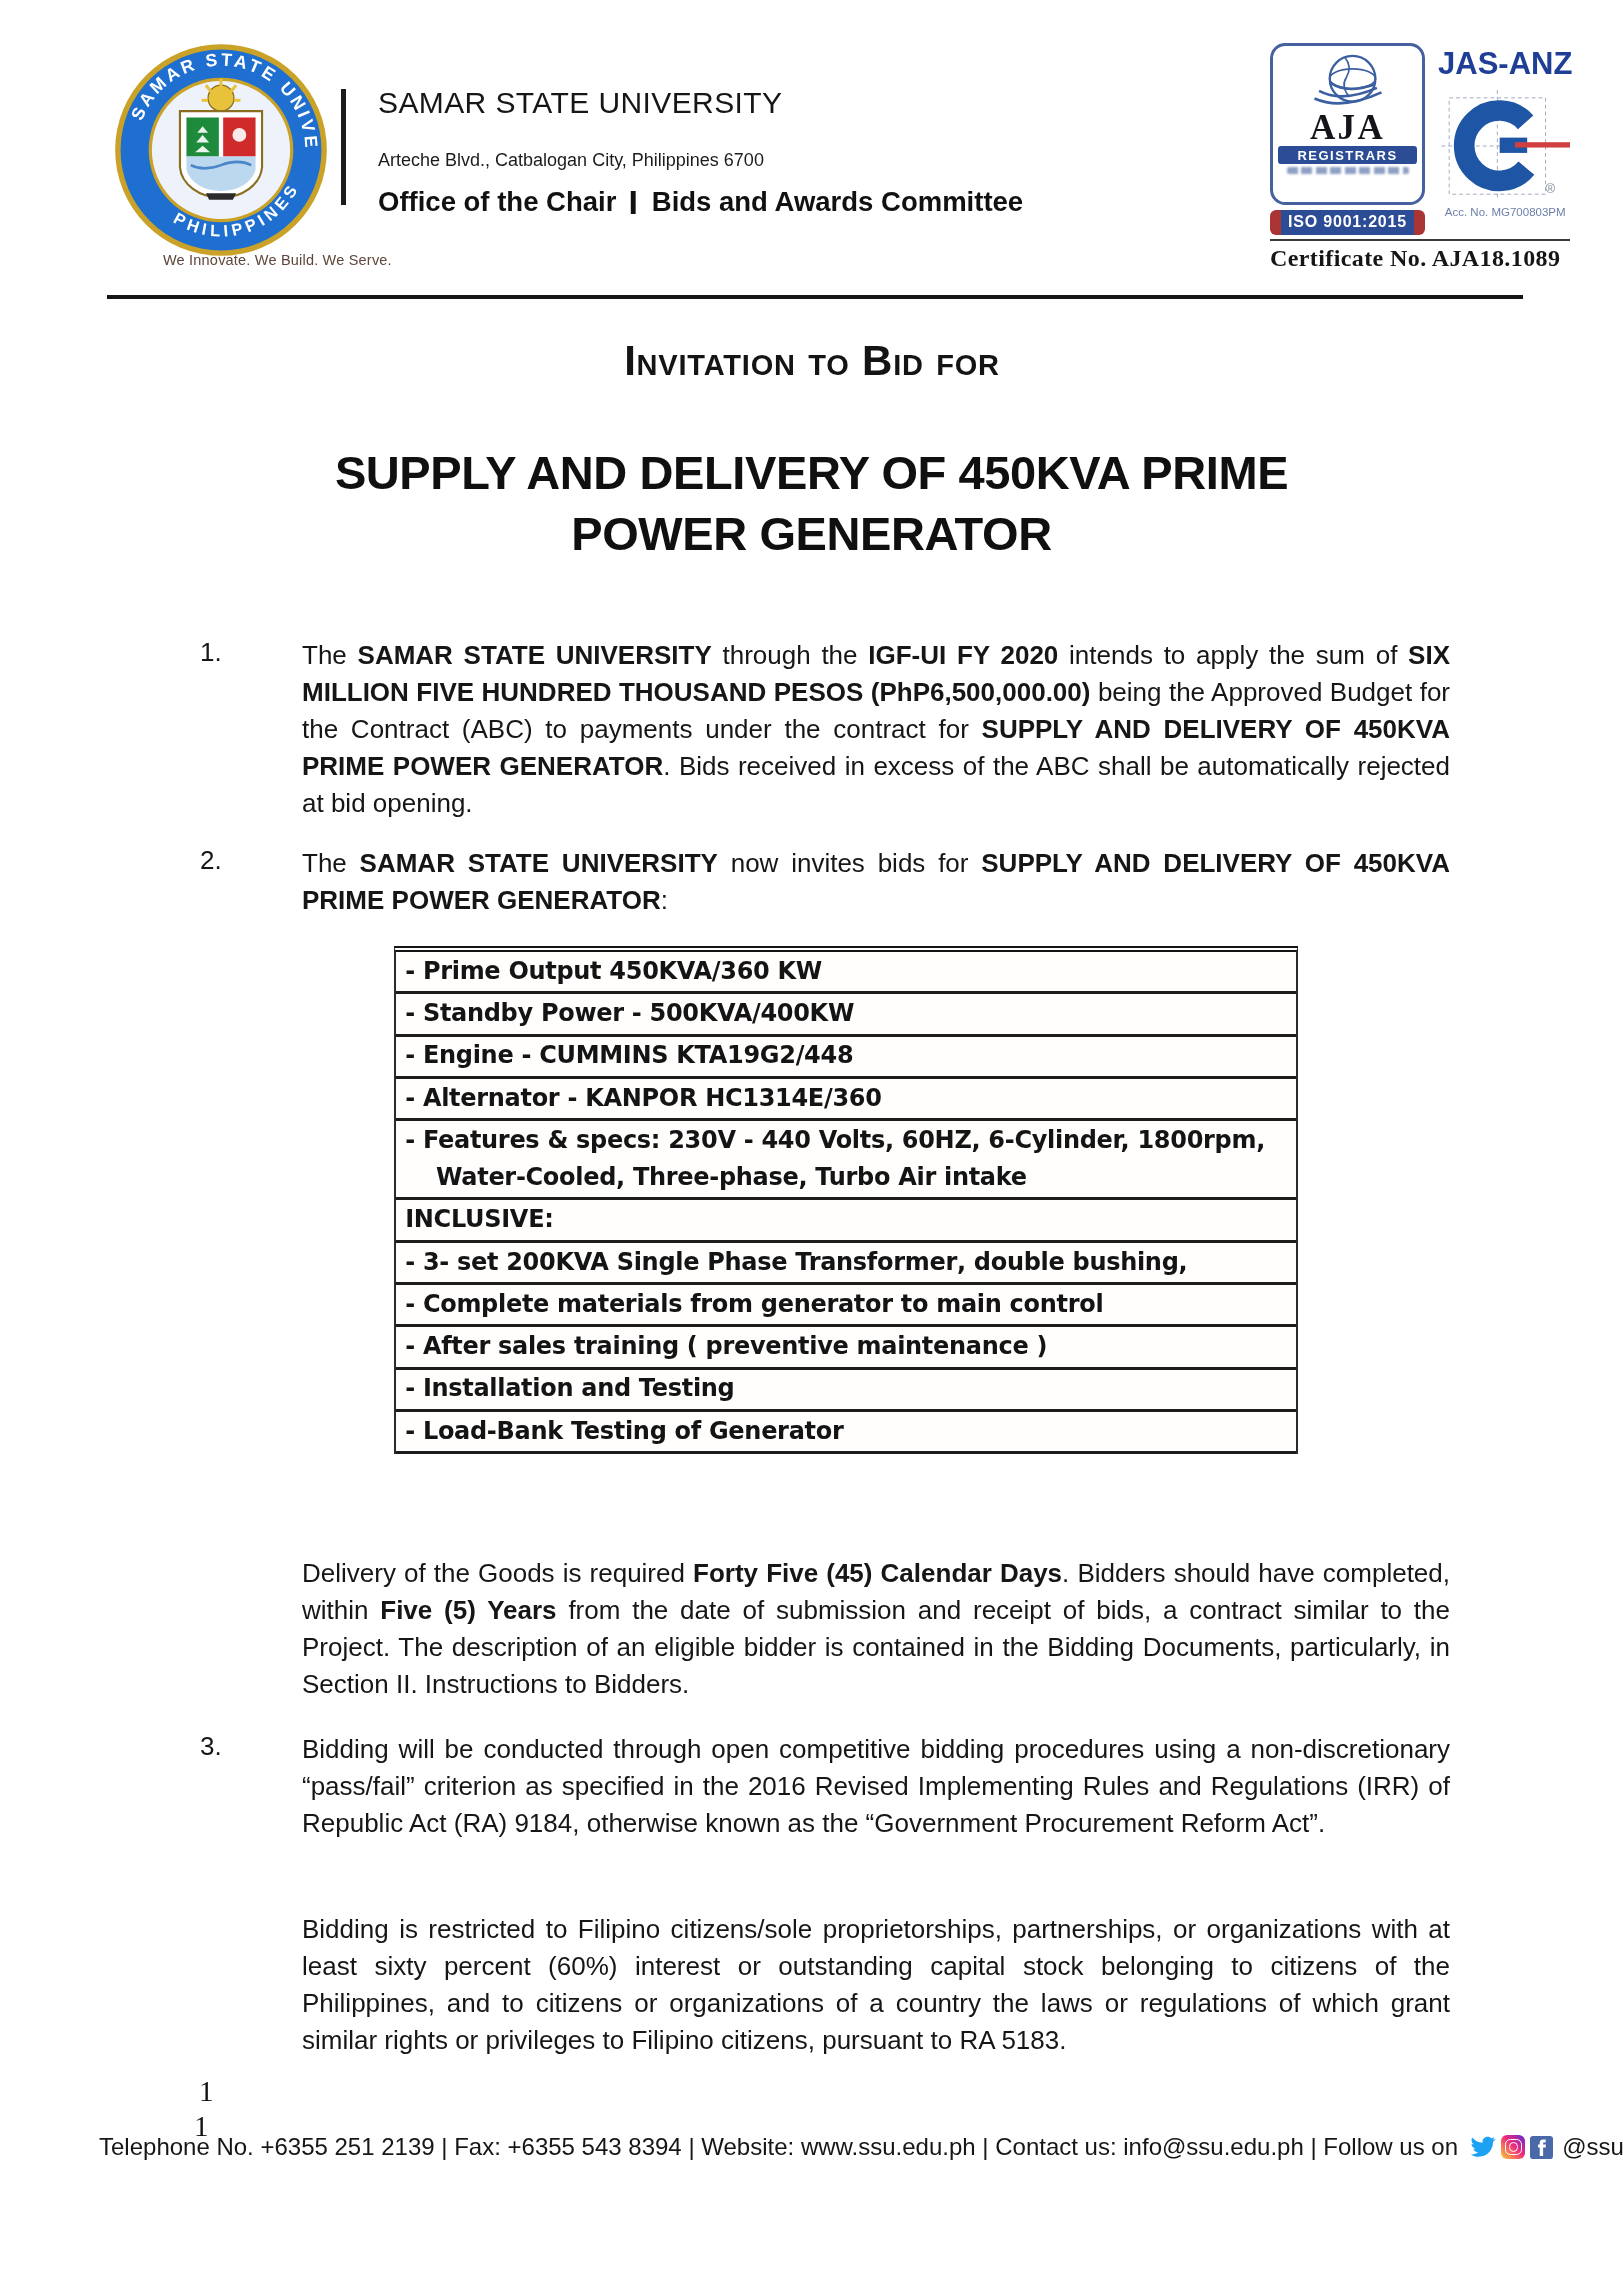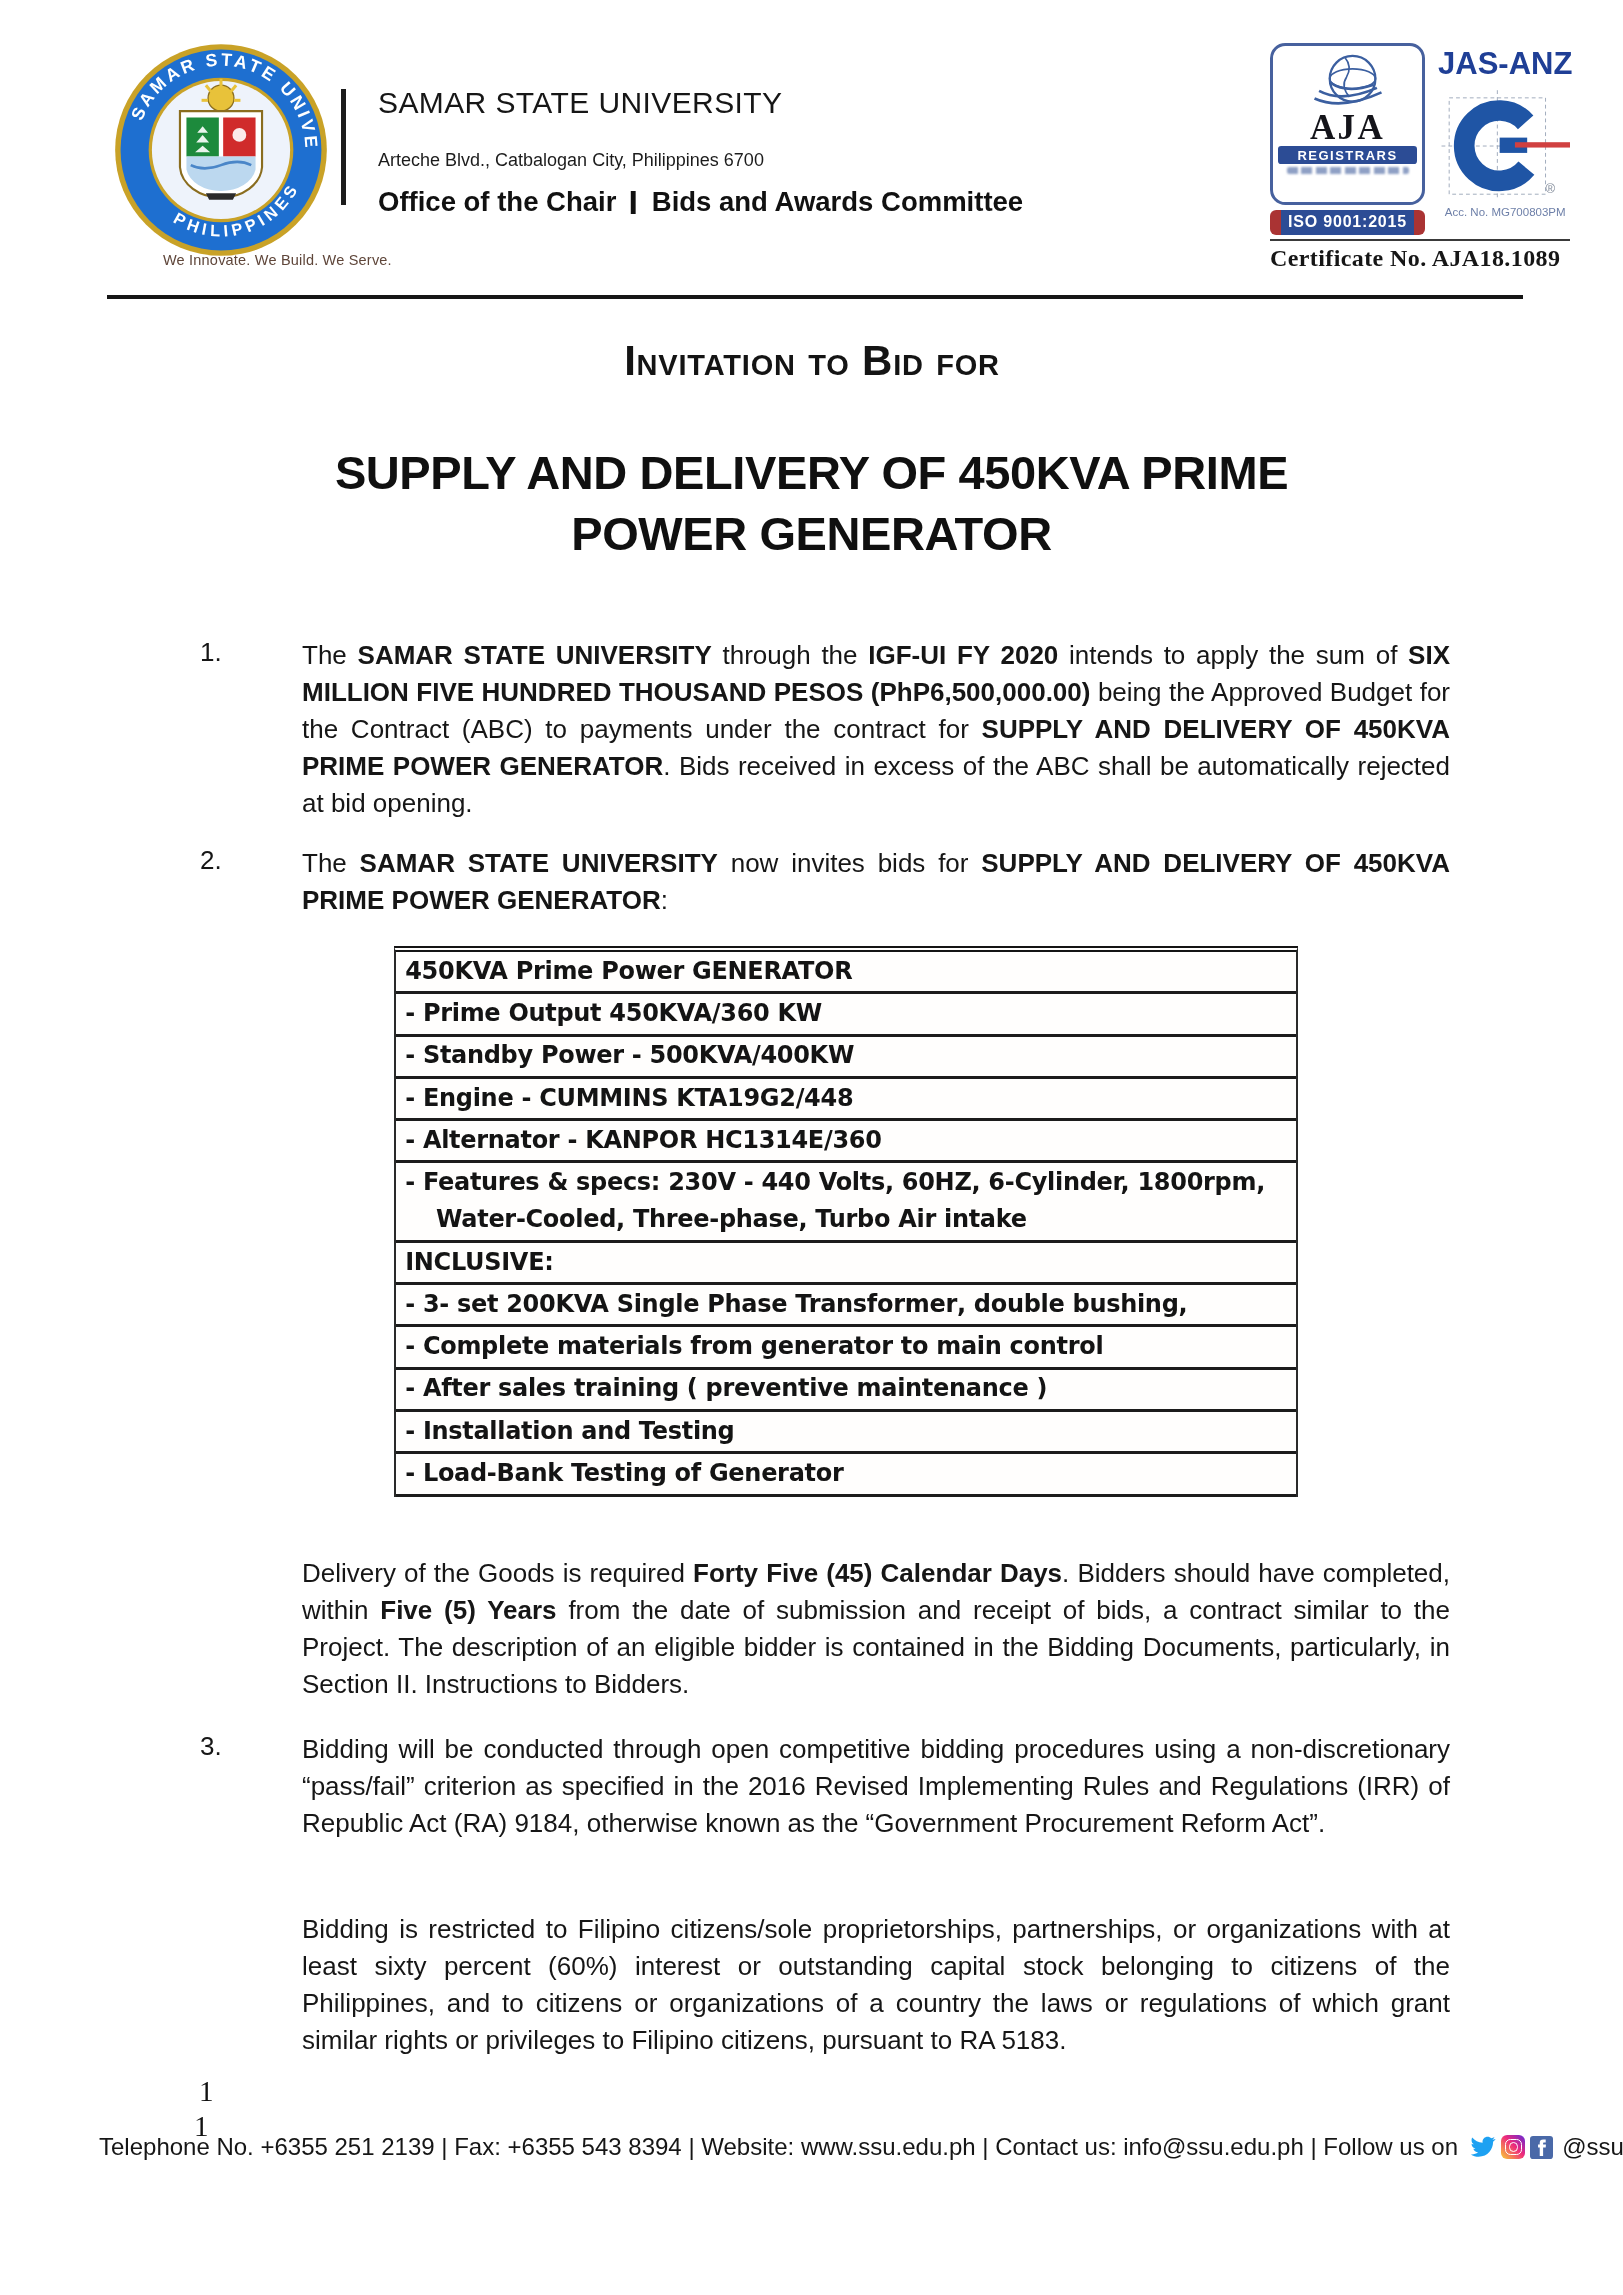--- a/index.html
+++ b/index.html
@@ -174,23 +174,20 @@
   <div class="invitation-title">Invitation to Bid for</div>
   <div class="main-title">SUPPLY AND DELIVERY OF 450KVA PRIME POWER GENERATOR</div>
 
   <div class="list-num" style="top:637px">1.</div>
   <p class="body-par" style="top:637px"><span>The </span><span class="b">SAMAR STATE UNIVERSITY</span><span> through the </span><span class="b">IGF-UI FY 2020</span><span> intends to apply the sum of </span><span class="b">SIX MILLION FIVE HUNDRED THOUSAND PESOS (PhP6,500,000.00)</span><span> being the Approved Budget for the Contract (ABC) to payments under the contract for </span><span class="b">SUPPLY AND DELIVERY OF 450KVA PRIME POWER GENERATOR</span><span>. Bids received in excess of the ABC shall be automatically rejected at bid opening.</span></p>
 
   <div class="list-num" style="top:845px">2.</div>
   <p class="body-par" style="top:845px"><span>The </span><span class="b">SAMAR STATE UNIVERSITY</span><span> now invites bids for </span><span class="b">SUPPLY AND DELIVERY OF 450KVA PRIME POWER GENERATOR</span><span>:</span></p>
 
   <div class="spec-table">
-      <div class="spec-row spec-header">
-        <div class="spec-line"><span class="b">450KVA Prime Power GENERATOR</span></div>
-      </div>
       <div class="spec-row">
         <div class="spec-line"><span>- Prime Output 450KVA/360 KW</span></div>
       </div>
       <div class="spec-row">
         <div class="spec-line"><span>- Standby Power - 500KVA/400KW</span></div>
       </div>
       <div class="spec-row">
         <div class="spec-line"><span>- Engine - CUMMINS KTA19G2/448</span></div>
       </div>
       <div class="spec-row">

